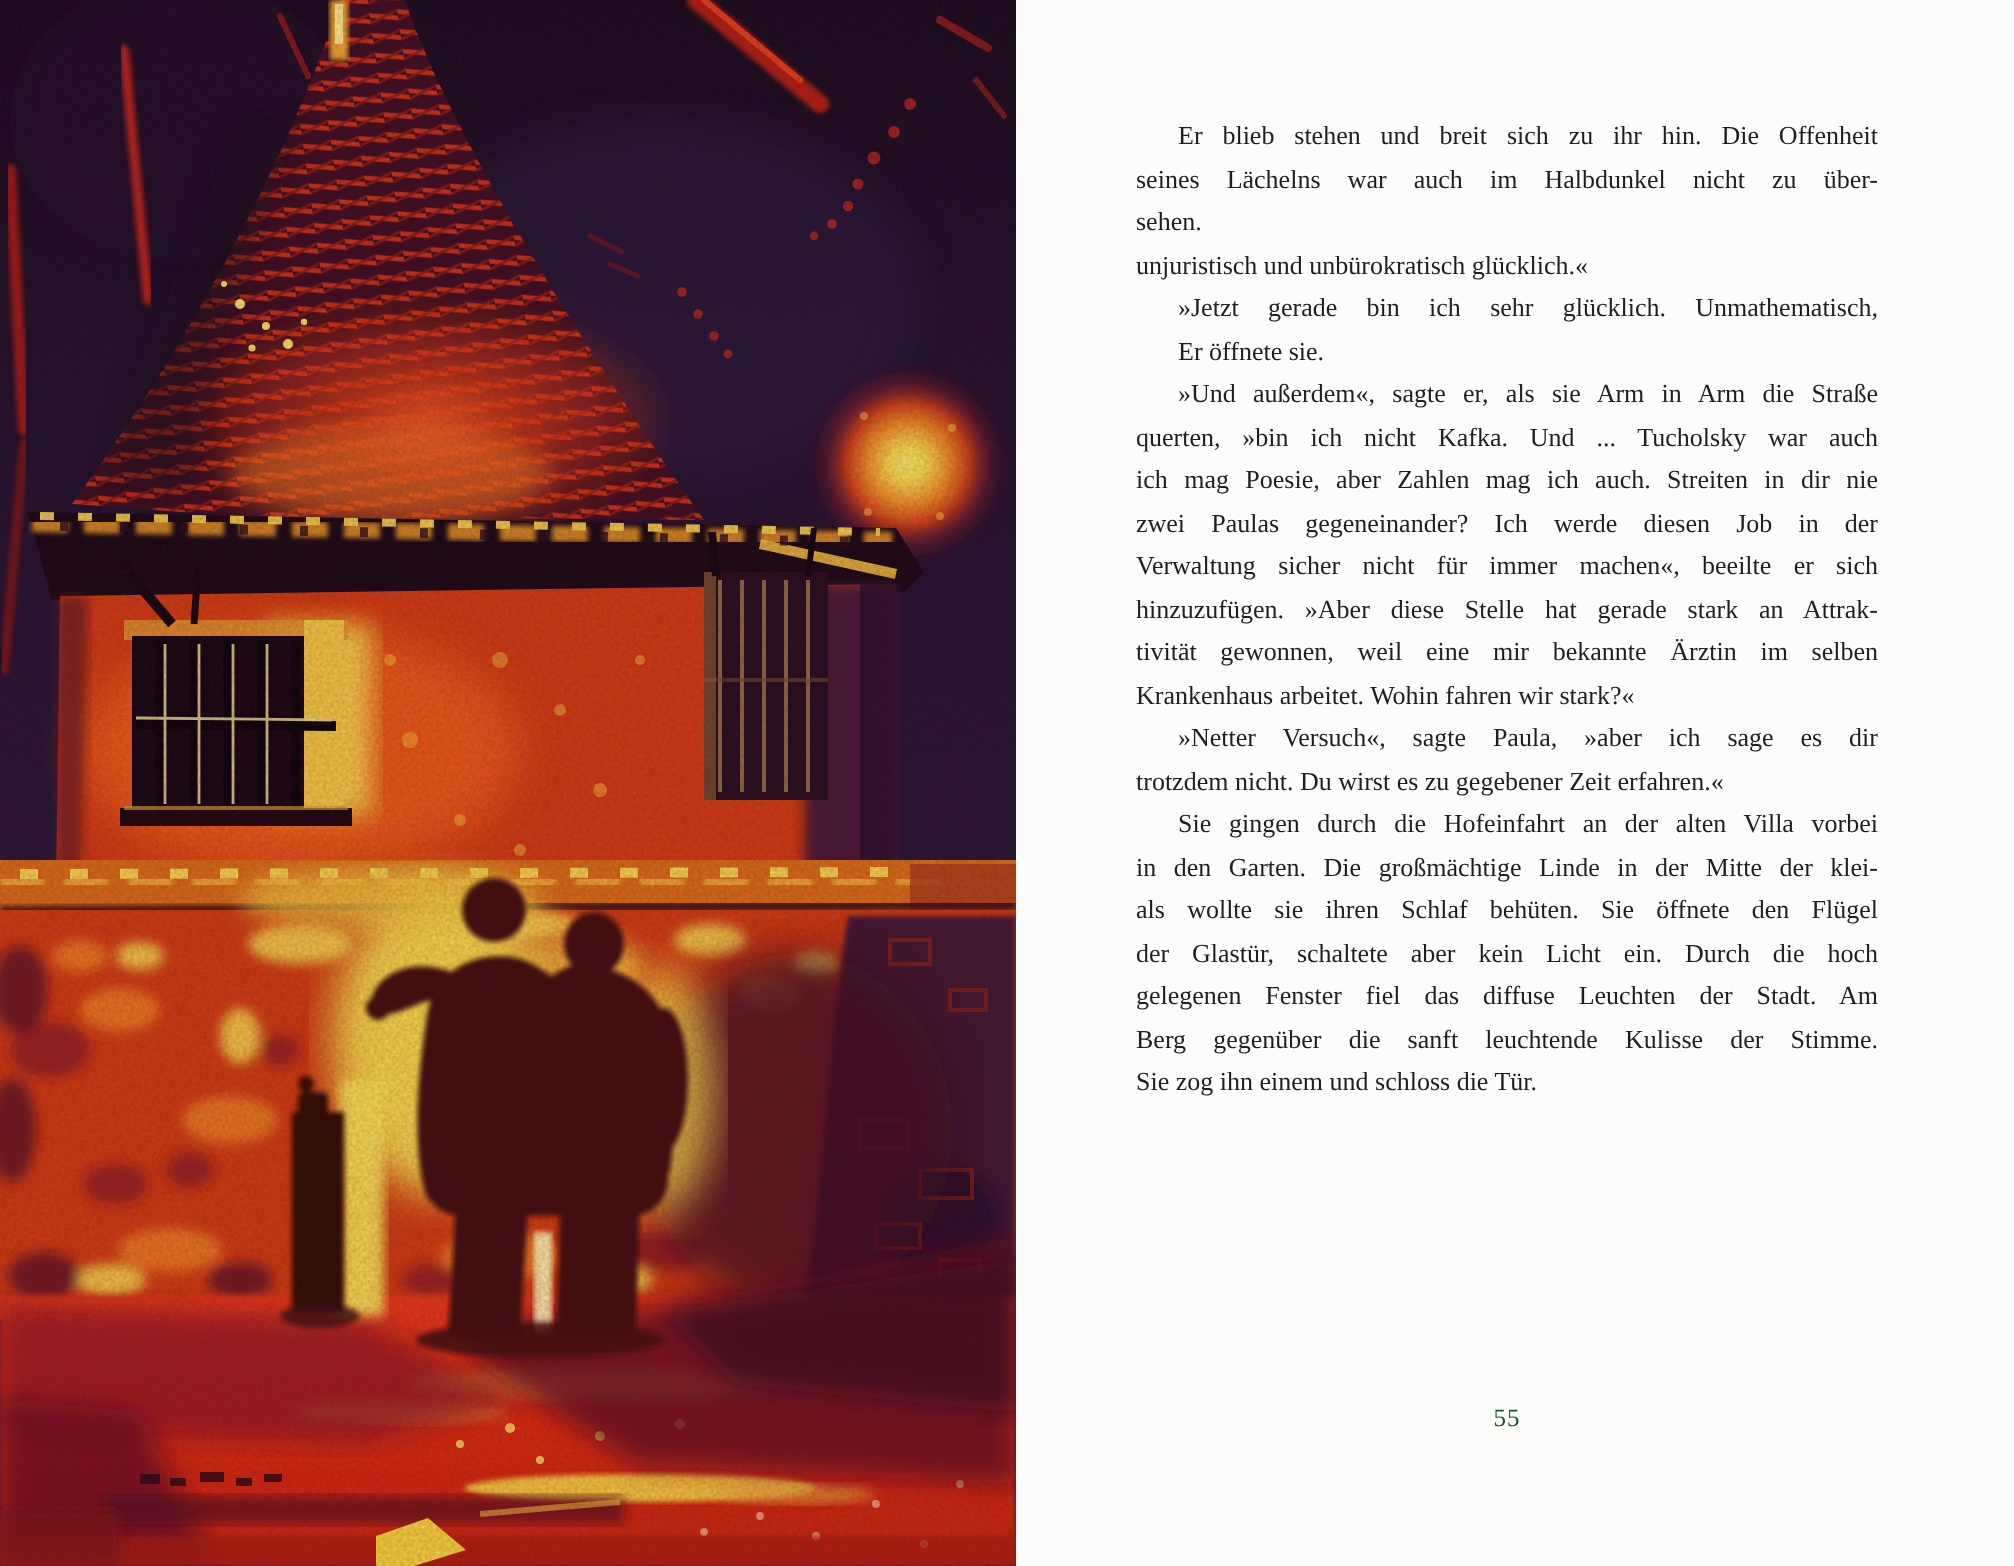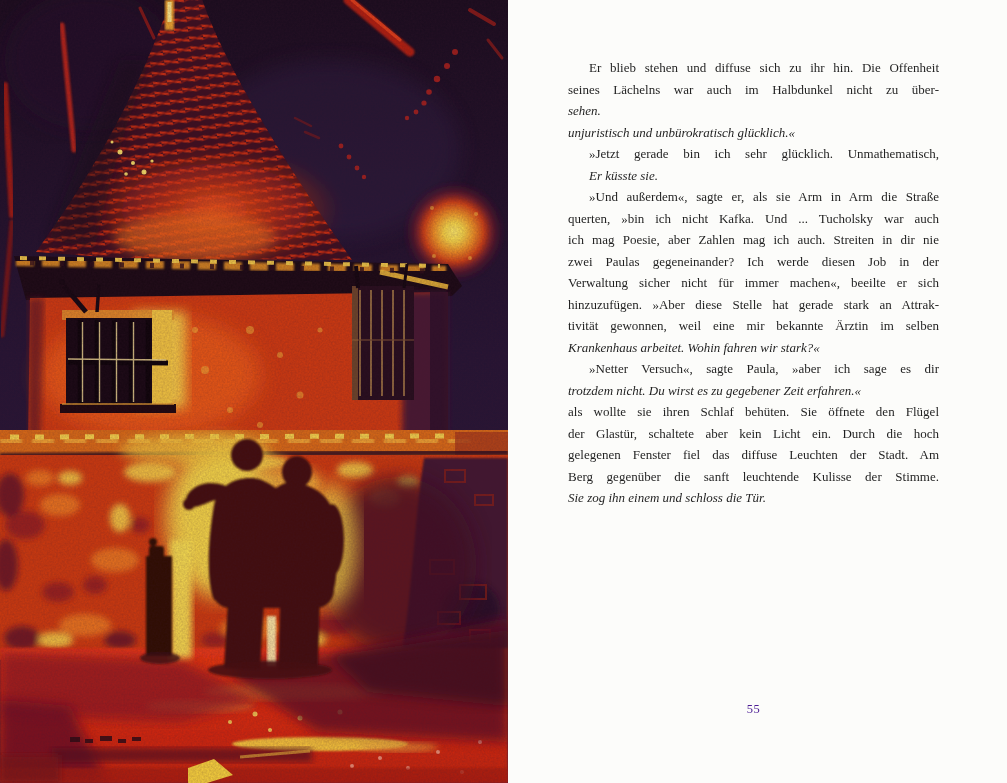--- a/index.html
+++ b/index.html
@@ -6,24 +6,24 @@
   body{width:1007px;height:783px;overflow:hidden;font-family:"Liberation Serif",serif;}
   .spread{position:relative;width:1007px;height:783px;background:#fdfdfb;}
   .illustration{position:absolute;left:0;top:0;width:508px;height:783px;overflow:hidden;}
   .illustration svg{display:block;width:508px;height:783px;}
   .text-page{position:absolute;left:508px;top:0;width:499px;height:783px;background:#fcfcfa;}
   .text-block{position:absolute;left:60px;top:57px;width:371px;color:#1f1f1f;
               font-size:13px;line-height:21.5px;}
   .para{margin:0;}
   .line{text-align:justify;text-align-last:justify;-moz-text-align-last:justify;
         height:21.5px;overflow:hidden;white-space:normal;}
-  .line.last{text-align-last:left;font-style:italic;-moz-text-align-last:left;}
+  .line.last{text-align-last:left;-moz-text-align-last:left;}
   .line.indent{text-indent:21px;}
   .page-number{position:absolute;left:60px;top:702px;width:371px;text-align:center;
-               font-size:12.5px;color:#4c1d95;letter-spacing:.5px;}
+               font-size:12.5px;color:#14532d;letter-spacing:.5px;}
 </style>
 </head>
 <body>
 
 <div class="spread">
 
   <div class="illustration">
     <svg viewBox="0 0 508 783" xmlns="http://www.w3.org/2000/svg">
       <defs>
         <linearGradient id="skyGrad" x1="0" y1="0" x2="0" y2="1">
@@ -333,46 +333,48 @@
         <path d="M240,757 L310,751" stroke="#e0a834" stroke-width="3" opacity="0.7" fill="none"></path>
       </g>
 
       <rect x="0" y="0" width="508" height="783" filter="url(#grain)" opacity="0.3"></rect>
     </svg>
   </div>
 
   <div class="text-page">
     <div class="text-block">
         <div class="para">
-          <div class="line indent">Er blieb stehen und diffuse sich zu ihr hin. Die Offenheit</div>
+          <div class="line indent">Er blieb stehen und breit sich zu ihr hin. Die Offenheit</div>
           <div class="line">seines Lächelns war auch im Halbdunkel nicht zu über-</div>
           <div class="line last">sehen.</div>
         </div>
         <div class="para">
           <div class="line last">unjuristisch und unbürokratisch glücklich.«</div>
           <div class="line indent">»Jetzt gerade bin ich sehr glücklich. Unmathematisch,</div>
         </div>
         <div class="para">
-          <div class="line indent last">Er küsste sie.</div>
+          <div class="line indent last">Er öffnete sie.</div>
         </div>
         <div class="para">
           <div class="line indent">»Und außerdem«, sagte er, als sie Arm in Arm die Straße</div>
           <div class="line">querten, »bin ich nicht Kafka. Und ... Tucholsky war auch</div>
           <div class="line">ich mag Poesie, aber Zahlen mag ich auch. Streiten in dir nie</div>
           <div class="line">zwei Paulas gegeneinander? Ich werde diesen Job in der</div>
           <div class="line">Verwaltung sicher nicht für immer machen«, beeilte er sich</div>
           <div class="line">hinzuzufügen. »Aber diese Stelle hat gerade stark an Attrak-</div>
           <div class="line">tivität gewonnen, weil eine mir bekannte Ärztin im selben</div>
           <div class="line last">Krankenhaus arbeitet. Wohin fahren wir stark?«</div>
         </div>
         <div class="para">
           <div class="line indent">»Netter Versuch«, sagte Paula, »aber ich sage es dir</div>
           <div class="line last">trotzdem nicht. Du wirst es zu gegebener Zeit erfahren.«</div>
         </div>
         <div class="para">
+          <div class="line indent">Sie gingen durch die Hofeinfahrt an der alten Villa vorbei</div>
+          <div class="line">in den Garten. Die großmächtige Linde in der Mitte der klei-</div>
           <div class="line">als wollte sie ihren Schlaf behüten. Sie öffnete den Flügel</div>
           <div class="line">der Glastür, schaltete aber kein Licht ein. Durch die hoch</div>
           <div class="line">gelegenen Fenster fiel das diffuse Leuchten der Stadt. Am</div>
           <div class="line">Berg gegenüber die sanft leuchtende Kulisse der Stimme.</div>
           <div class="line last">Sie zog ihn einem und schloss die Tür.</div>
         </div>
       </div>
     <div class="page-number">55</div>
   </div>
 

